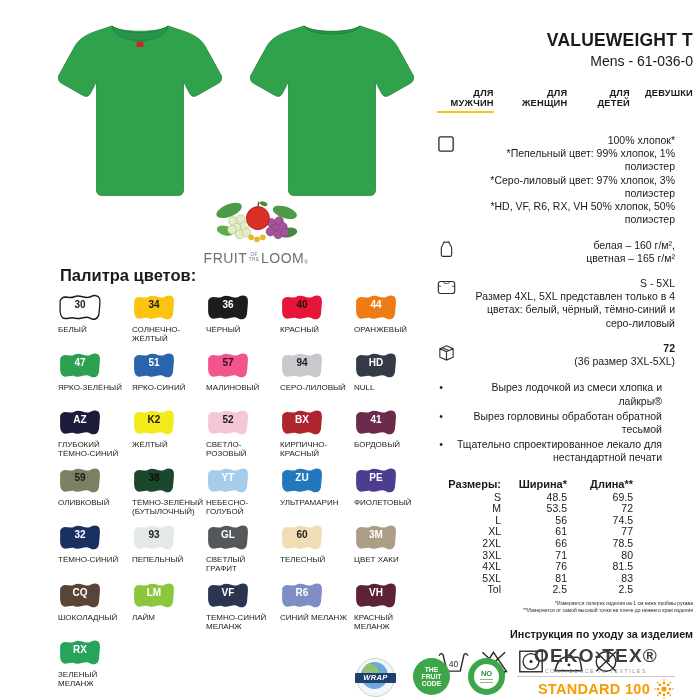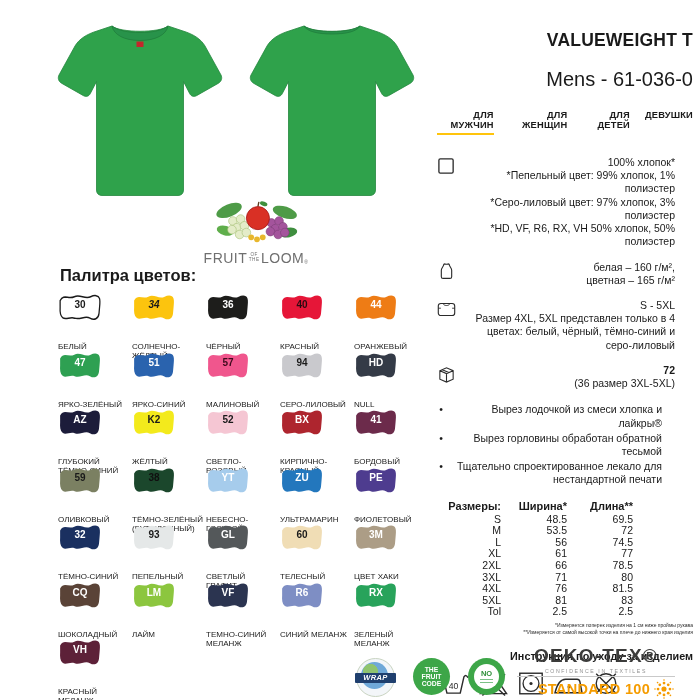--- a/index.html
+++ b/index.html
@@ -16,25 +16,25 @@
   .fotl-reg{font-size:5px;align-self:flex-end;}
   
   .palette-h{position:absolute;left:60px;top:266px;font-size:16.5px;font-weight:bold;}
   .palette-grid{position:absolute;left:58px;top:292px;width:375px;display:grid;
                 grid-template-columns:repeat(5,74px);grid-auto-rows:57.5px;}
   .cell{position:relative;}
   .sw{position:relative;width:44px;height:30px;}
   .sw svg{display:block;}
   .swcode{position:absolute;left:0;right:0;top:7px;text-align:center;
           font-size:10px;font-weight:bold;}
-  .cname{margin-top:20px;font-size:8px;line-height:1.15;padding-right:3px;}
+  .cname{margin-top:3px;font-size:8px;line-height:1.15;padding-right:3px;}
   
   .right-col{position:absolute;left:437px;top:30px;width:256px;text-align:right;}
   .title{font-size:17.5px;font-weight:bold;letter-spacing:.2px;}
-  .subtitle{font-size:20px;margin-top:17px;}
+  .subtitle{font-size:14px;margin-top:2px;}
   .tabs{display:flex;gap:15px;margin-top:19px;}
   .tab{font-size:9.3px;font-weight:bold;letter-spacing:.2px;padding-bottom:3px;cursor:pointer;}
   .tab.active{border-bottom:2.5px solid #FFC40C;}
   .details{margin-top:21px;}
   .detail{display:flex;gap:9px;margin-bottom:12px;}
   .dicon{flex:0 0 21px;padding-top:1px;}
   .dicon svg{width:19px;height:19px;display:block;}
   .dtext{width:208px;font-size:10.5px;line-height:1.26;}
   .dtext .b{font-weight:bold;}
   .features{margin-top:13px;width:225px;}
@@ -149,21 +149,21 @@
           </svg>
           <span class="swcode" style="color: rgb(26, 26, 26);">30</span>
         </div>
         <div class="cname">БЕЛЫЙ</div>
       </div>
       <div class="cell">
         <div class="sw">
           <svg width="44" height="30" viewBox="0 0 62 35" preserveAspectRatio="none">
             <path d="M3 10 C8 2 15 9 23 5.5 C31 2 38 9 46 5.5 C51 3.5 57 3.5 58.5 7.5 C59.5 10 59 14 58.6 17.5 L57.8 25 C57 31.5 51 33.5 45 30.5 C38 27 31 33 23.5 30.5 C17 28.5 11 33 6.5 30 C3 27.5 2.6 23 3 18 Z" fill="#FCC40E"></path>
           </svg>
-          <span class="swcode" style="color: rgb(26, 26, 26); font-style: italic;">34</span>
+          <span class="swcode" style="color: rgb(26, 26, 26);">34</span>
         </div>
         <div class="cname">СОЛНЕЧНО-ЖЁЛТЫЙ</div>
       </div>
       <div class="cell">
         <div class="sw">
           <svg width="44" height="30" viewBox="0 0 62 35" preserveAspectRatio="none">
             <path d="M3 10 C8 2 15 9 23 5.5 C31 2 38 9 46 5.5 C51 3.5 57 3.5 58.5 7.5 C59.5 10 59 14 58.6 17.5 L57.8 25 C57 31.5 51 33.5 45 30.5 C38 27 31 33 23.5 30.5 C17 28.5 11 33 6.5 30 C3 27.5 2.6 23 3 18 Z" fill="#1D1D1B"></path>
           </svg>
           <span class="swcode" style="color: rgb(255, 255, 255);">36</span>
         </div>
@@ -399,34 +399,34 @@
           <svg width="44" height="30" viewBox="0 0 62 35" preserveAspectRatio="none">
             <path d="M3 10 C8 2 15 9 23 5.5 C31 2 38 9 46 5.5 C51 3.5 57 3.5 58.5 7.5 C59.5 10 59 14 58.6 17.5 L57.8 25 C57 31.5 51 33.5 45 30.5 C38 27 31 33 23.5 30.5 C17 28.5 11 33 6.5 30 C3 27.5 2.6 23 3 18 Z" fill="#7E8EC4"></path>
           </svg>
           <span class="swcode" style="color: rgb(255, 255, 255);">R6</span>
         </div>
         <div class="cname">СИНИЙ МЕЛАНЖ</div>
       </div>
       <div class="cell">
         <div class="sw">
           <svg width="44" height="30" viewBox="0 0 62 35" preserveAspectRatio="none">
+            <path d="M3 10 C8 2 15 9 23 5.5 C31 2 38 9 46 5.5 C51 3.5 57 3.5 58.5 7.5 C59.5 10 59 14 58.6 17.5 L57.8 25 C57 31.5 51 33.5 45 30.5 C38 27 31 33 23.5 30.5 C17 28.5 11 33 6.5 30 C3 27.5 2.6 23 3 18 Z" fill="#5D2138"></path>
+          </svg>
+          <span class="swcode" style="color: rgb(255, 255, 255);">VH</span>
+        </div>
+        <div class="cname">КРАСНЫЙ МЕЛАНЖ</div>
+      </div>
+      <div class="cell">
+        <div class="sw">
+          <svg width="44" height="30" viewBox="0 0 62 35" preserveAspectRatio="none">
             <path d="M3 10 C8 2 15 9 23 5.5 C31 2 38 9 46 5.5 C51 3.5 57 3.5 58.5 7.5 C59.5 10 59 14 58.6 17.5 L57.8 25 C57 31.5 51 33.5 45 30.5 C38 27 31 33 23.5 30.5 C17 28.5 11 33 6.5 30 C3 27.5 2.6 23 3 18 Z" fill="#28A35B"></path>
           </svg>
           <span class="swcode" style="color: rgb(255, 255, 255);">RX</span>
         </div>
         <div class="cname">ЗЕЛЕНЫЙ МЕЛАНЖ</div>
-      </div>
-      <div class="cell">
-        <div class="sw">
-          <svg width="44" height="30" viewBox="0 0 62 35" preserveAspectRatio="none">
-            <path d="M3 10 C8 2 15 9 23 5.5 C31 2 38 9 46 5.5 C51 3.5 57 3.5 58.5 7.5 C59.5 10 59 14 58.6 17.5 L57.8 25 C57 31.5 51 33.5 45 30.5 C38 27 31 33 23.5 30.5 C17 28.5 11 33 6.5 30 C3 27.5 2.6 23 3 18 Z" fill="#5D2138"></path>
-          </svg>
-          <span class="swcode" style="color: rgb(255, 255, 255);">VH</span>
-        </div>
-        <div class="cname">КРАСНЫЙ МЕЛАНЖ</div>
       </div>
     </div>
 
   <div class="right-col">
     <div class="title">VALUEWEIGHT T</div>
     <div class="subtitle">Mens - 61-036-0</div>
     <div class="tabs" id="tabs">
         <div class="tab active">ДЛЯ МУЖЧИН</div>
         <div class="tab">ДЛЯ ЖЕНЩИН</div>
         <div class="tab">ДЛЯ ДЕТЕЙ</div>

